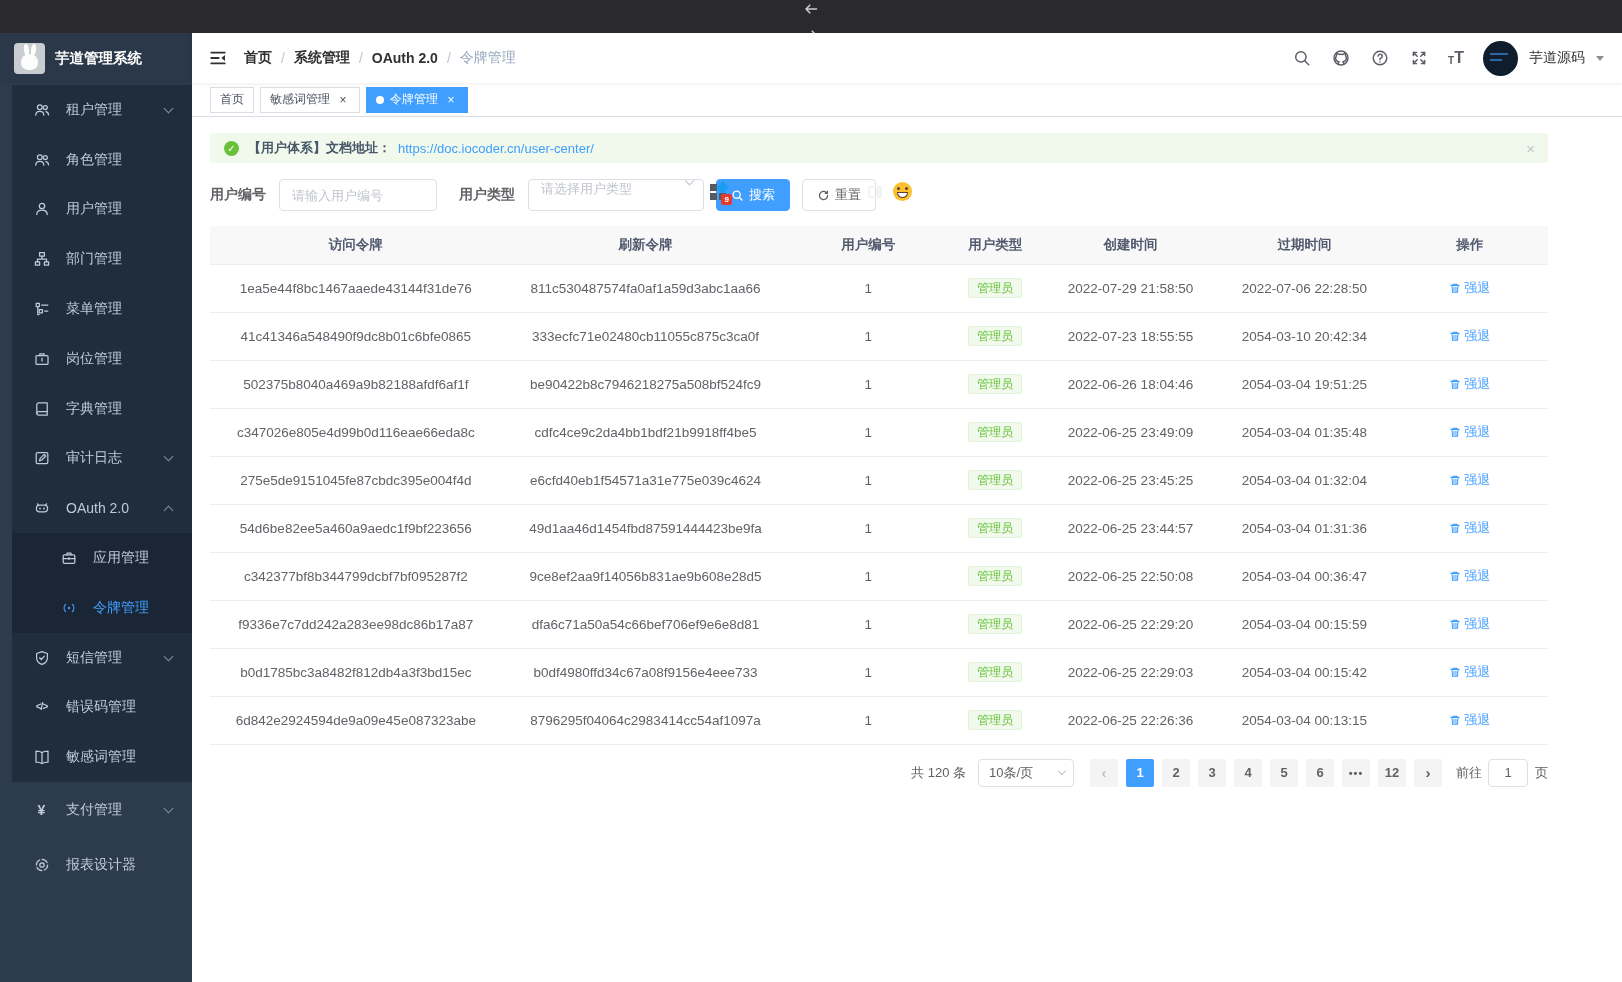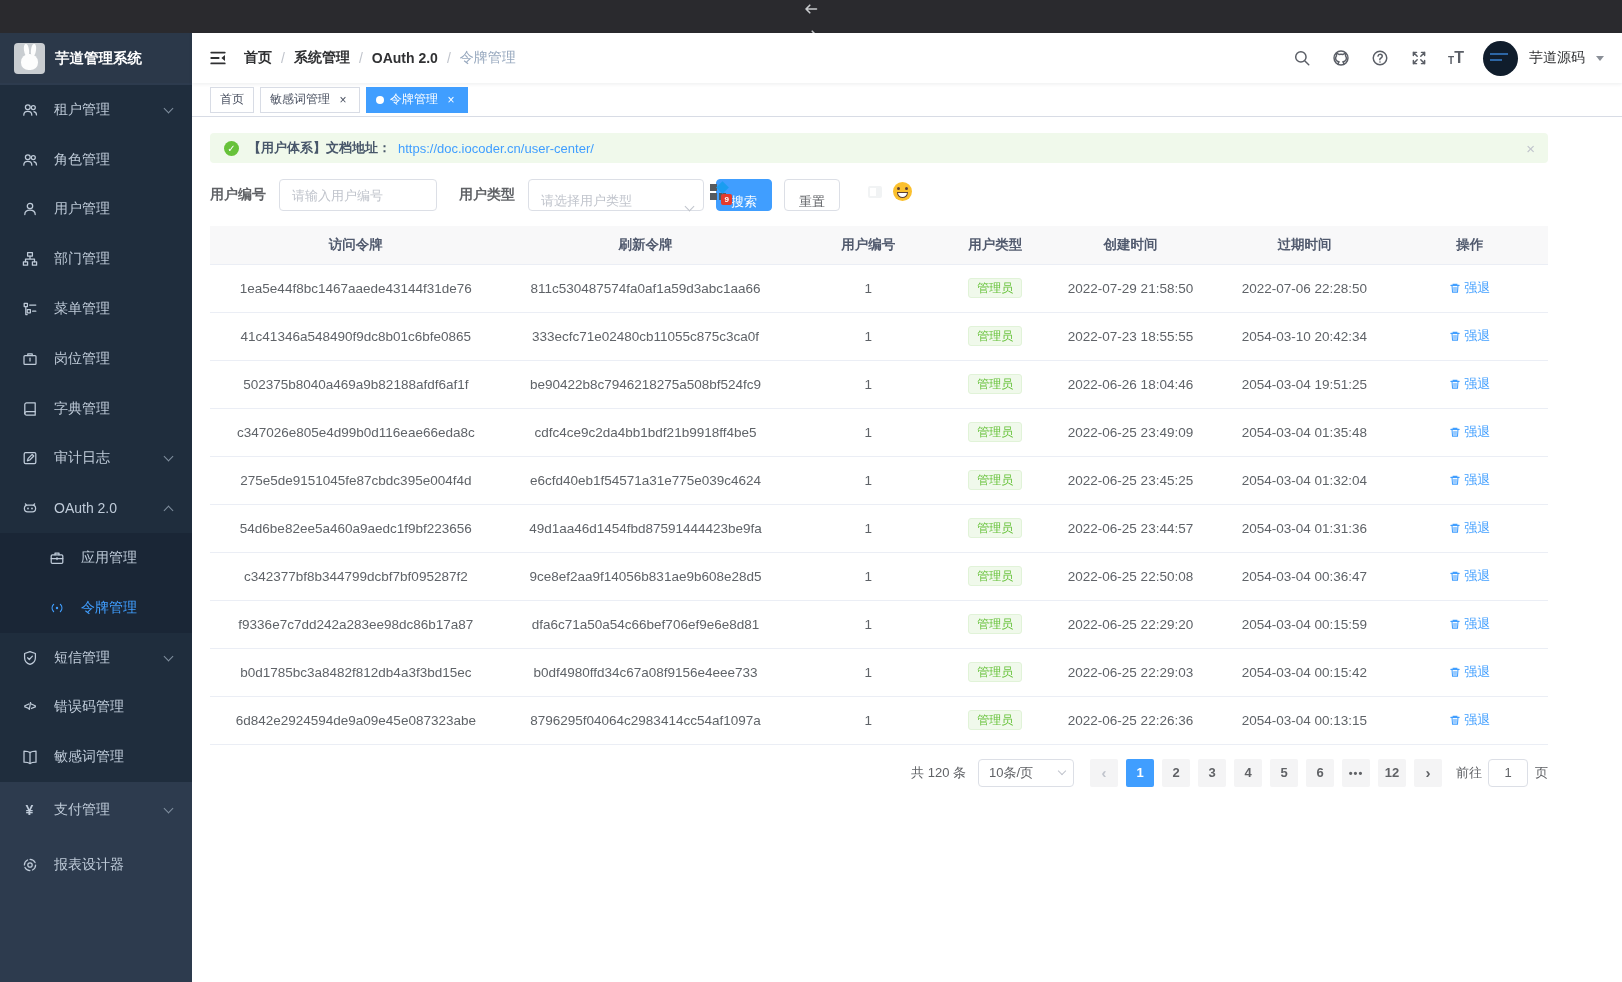--- a/index.html
+++ b/index.html
@@ -42,21 +42,21 @@
   
   .sidebar { width:192px; flex:0 0 192px; background:#2d3b4e; display:flex; flex-direction:column; overflow:hidden; }
   .logo-row { height:50px; background:#2b3849; display:flex; align-items:center; padding:0 14px; gap:10px; flex:0 0 auto; }
   .logo-avatar { width:31px; height:31px; border-radius:4px; background:#c9cdd1; position:relative; overflow:hidden; flex:0 0 auto; }
   .logo-avatar .rhead { position:absolute; left:7px; top:11px; width:17px; height:16px; background:#fdfdfd; border-radius:50% 50% 45% 45%; }
   .logo-avatar .rear { position:absolute; width:5px; height:12px; background:#fdfdfd; border-radius:45%; top:1px; }
   .logo-avatar .rear.l { left:10px; transform:rotate(-8deg); }
   .logo-avatar .rear.r { left:17px; transform:rotate(8deg); }
   .logo-title { color:#fff; font-size:14.5px; font-weight:700; white-space:nowrap; }
   .side-menu { flex:1; padding-top:2px; }
-  .side-item { height:49.8px; display:flex; align-items:center; padding:0 16px 0 21px; color:#bfcbd9; font-size:14px; background:#1f2d3d; position:relative; cursor:pointer; }
+  .side-item { height:49.8px; display:flex; align-items:center; padding:0 16px 0 21px; color:#bfcbd9; font-size:14px; background:#1f2d3d; position:relative; cursor:pointer;margin-left:12px; }
   .side-item.nested { padding-left:48px; background:#1a2636; }
   .side-item.base { background:#2d3b4e; height:55px; }
   .side-item.active { color:#409eff; }
   .micon { width:17px; height:17px; margin-right:16px; display:inline-flex; align-items:center; justify-content:center; flex:0 0 auto; }
   .micon svg { width:16px; height:16px; stroke:currentColor; fill:none; stroke-width:1.25; stroke-linecap:round; stroke-linejoin:round; }
   .txti { font-size:14px; font-weight:700; line-height:1; }
   .txti.code { font-size:10px; letter-spacing:-1px; font-weight:700; }
   .chev { width:7px; height:7px; border-right:1.5px solid #808f9f; border-bottom:1.5px solid #808f9f; display:inline-block; }
   .chev.down { transform:rotate(45deg); margin-top:-3px; }
   .chev.up { transform:rotate(-135deg); margin-top:4px; }
@@ -99,24 +99,24 @@
   .alert { height:30px; background:#f0f9eb; border-radius:4px; display:flex; align-items:center; padding:0 14px; position:relative; gap:9px; }
   .ok-icon { width:15px; height:15px; border-radius:50%; background:#67c23a; color:#fff; font-size:10px; display:inline-flex; align-items:center; justify-content:center; flex:0 0 auto; }
   .alert-text { font-size:13px; color:#48576a; font-weight:600; }
   .alert-link { font-size:13px; color:#409eff; text-decoration:none; margin-left:-2px; }
   .alert-close { position:absolute; right:13px; color:#c0c4cc; font-size:15px; cursor:pointer; }
 
   .filters { margin-top:16px; display:flex; align-items:center; }
   .flabel { font-size:14px; font-weight:700; color:#606266; margin-right:13px; white-space:nowrap; }
   .finput { width:158px; height:32px; border:1px solid #dcdfe6; border-radius:4px; padding:0 12px; font-size:13px; color:#606266; outline:none; font-family:inherit; }
   .finput::placeholder { color:#c0c4cc; }
-  .fselect { width:176px; height:32px; border:1px solid #dcdfe6; border-radius:4px; padding:0 10px 0 12px; display:flex; align-items:flex-end; justify-content:space-between; color:#c0c4cc; font-size:13px; cursor:pointer; }
+  .fselect { width:176px; height:32px; border:1px solid #dcdfe6; border-radius:4px; padding:0 10px 0 12px; display:flex; align-items:flex-start; justify-content:space-between; color:#c0c4cc; font-size:13px; cursor:pointer; }
   .fselect .chev { border-color:#c0c4cc; }
   .gap20 { width:22px; } .gap12 { width:12px; }
-  .btn { height:32px; border-radius:4px; border:1px solid #dcdfe6; background:#fff; color:#606266; font-size:13px; display:inline-flex; align-items:center; gap:5px; padding:8px 14px; cursor:pointer; font-family:inherit;flex-direction:column; }
+  .btn { height:32px; border-radius:4px; border:1px solid #dcdfe6; background:#fff; color:#606266; font-size:13px; display:inline-flex; align-items:center; gap:5px; padding:8px 14px; cursor:pointer; font-family:inherit; }
   .btn svg { width:13px; height:13px; stroke:currentColor; fill:none; stroke-width:1.6; stroke-linecap:round; }
   .btn.primary { background:#409eff; border-color:#409eff; color:#fff; }
 
   
   table { width:100%; border-collapse:collapse; margin-top:15px; table-layout:fixed; }
   th { height:38px; background:#f8f8f9; color:#515a6e; font-size:13.5px; font-weight:700; text-align:center; border-bottom:1px solid #ebeef5; }
   td { height:48px; color:#5f6368; font-size:13.5px; text-align:center; border-bottom:1px solid #ebeef5; white-space:nowrap; overflow:hidden; }
   .ttag { display:inline-block; background:#f0f9eb; border:1px solid #e1f3d8; color:#67c23a; font-size:12px; border-radius:3px; padding:3px 8px; line-height:1; }
   .act-link { color:#409eff; font-size:13px; text-decoration:none; display:inline-flex; align-items:center; gap:3px; cursor:pointer; }
   .act-link svg { width:12px; height:12px; stroke:currentColor; fill:none; stroke-width:1.4; stroke-linecap:round; }

